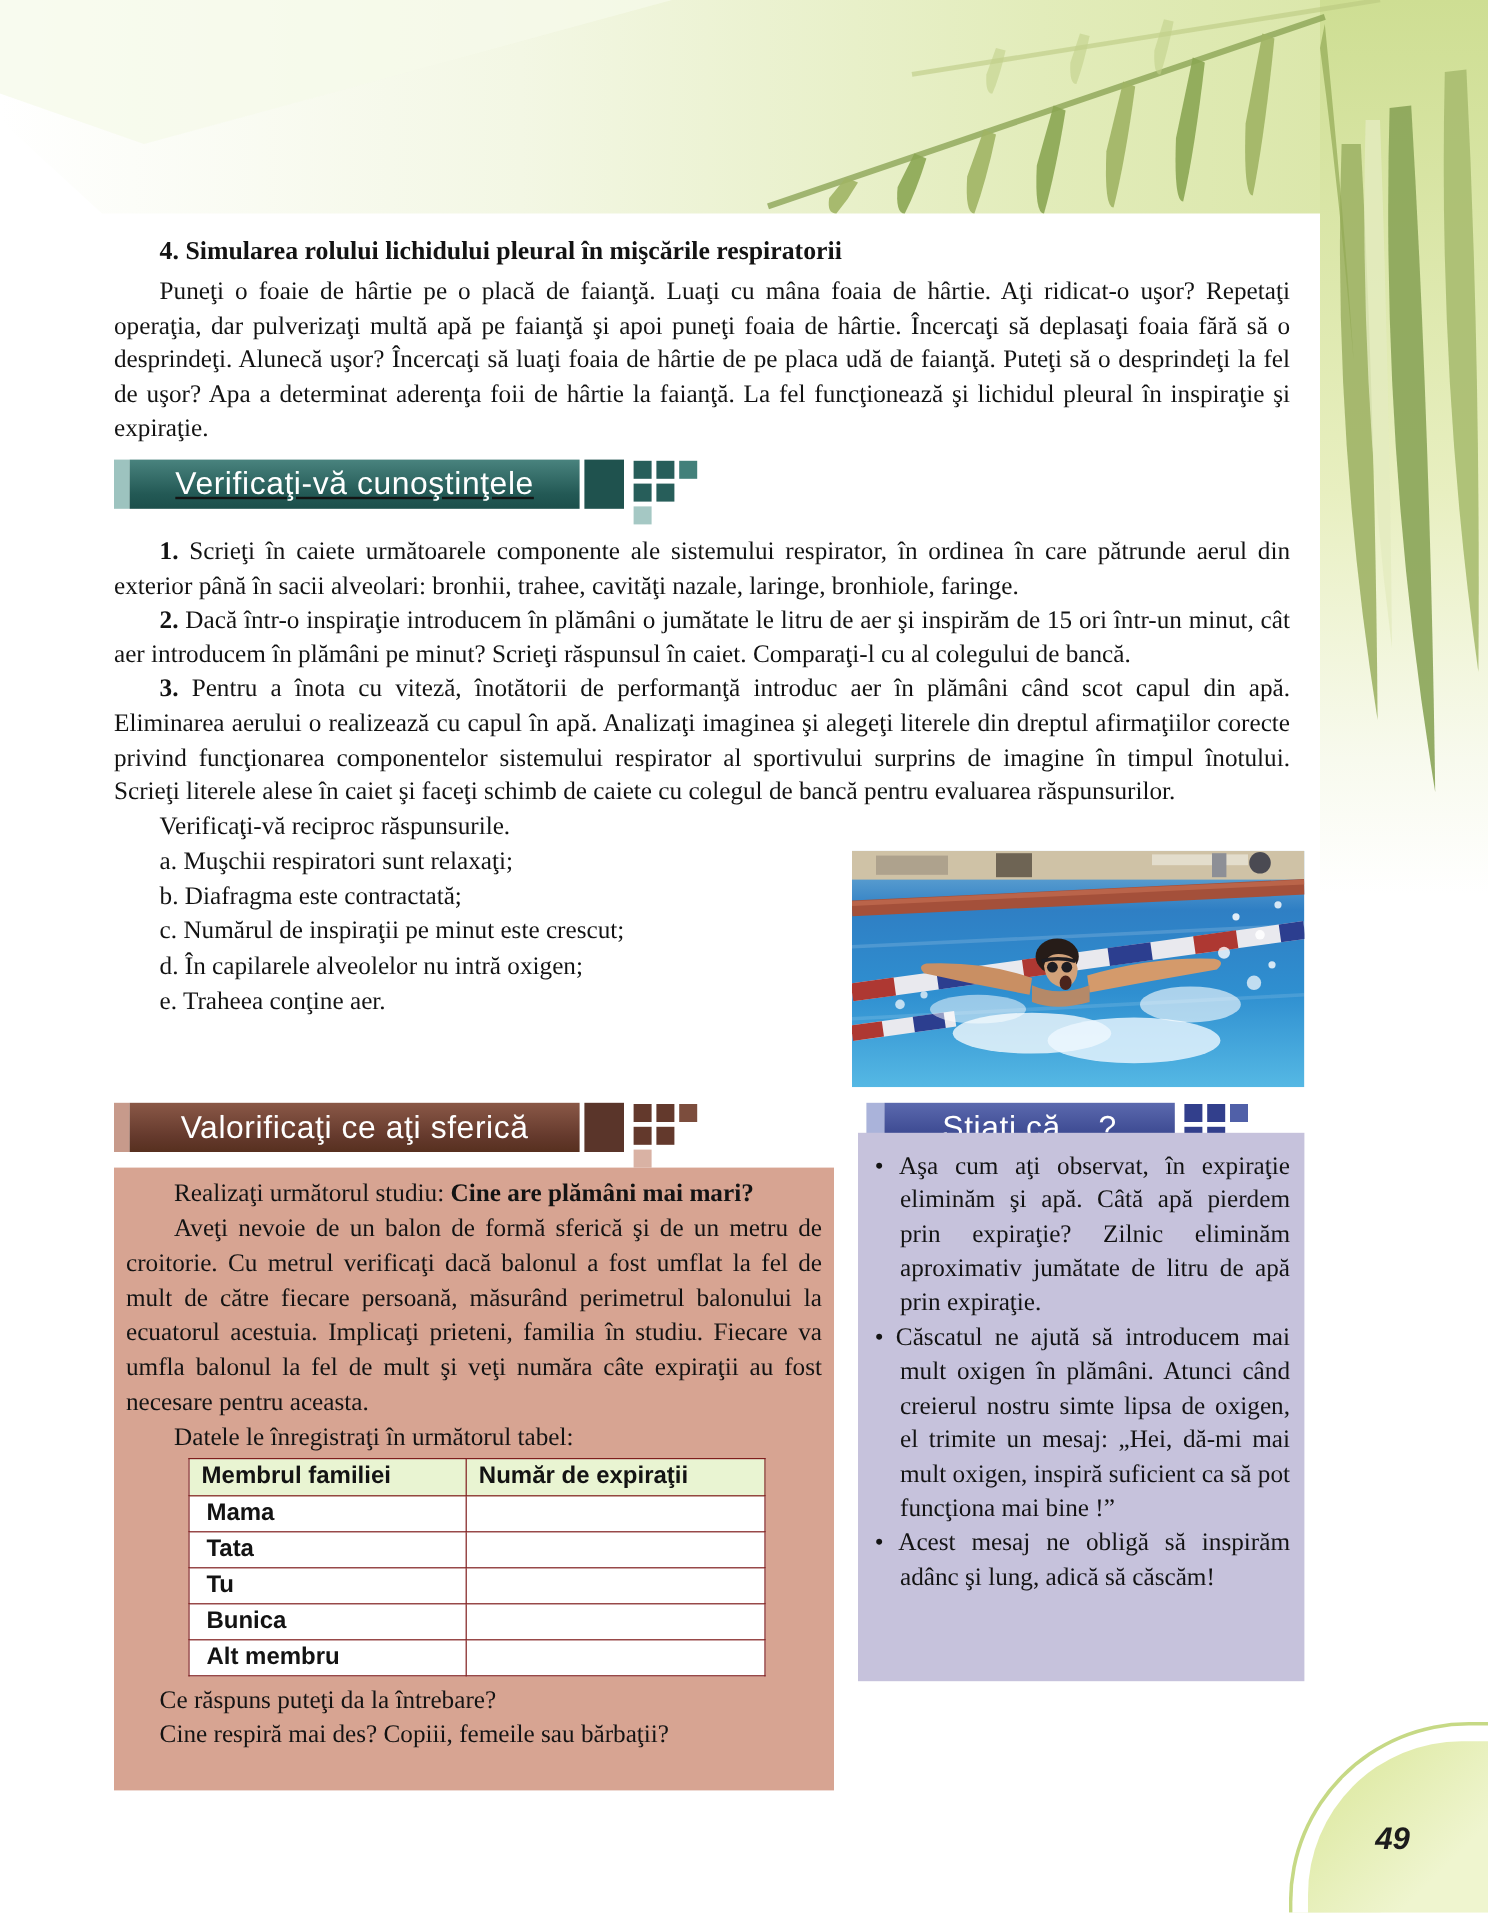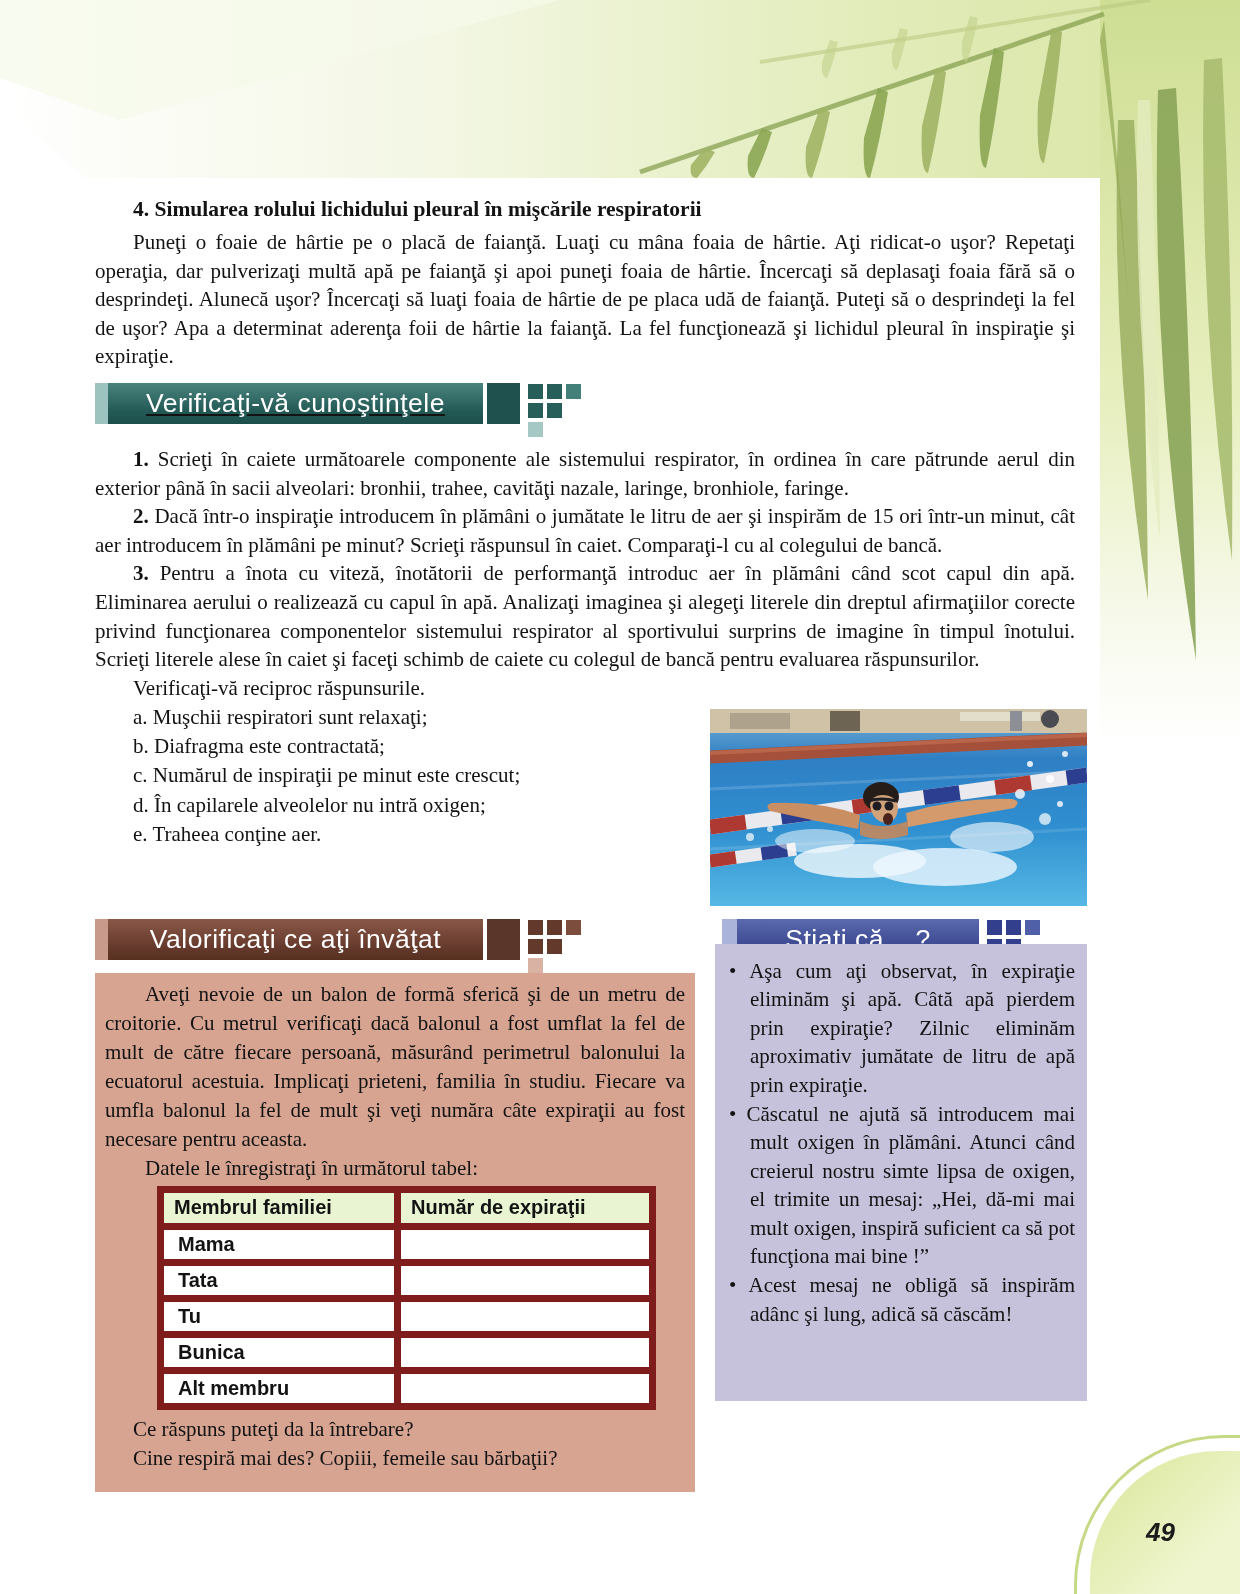--- a/index.html
+++ b/index.html
@@ -41,21 +41,21 @@
   .optlist{width:600px;}
   .optlist p{font-size:21px;line-height:29.2px;}
   
   .photo{position:absolute;left:710px;top:709px;width:377px;height:197px;margin:0;z-index:2;}
   
   .pinkbox{position:absolute;left:95px;top:973px;width:600px;height:519px;background:#d7a492;z-index:2;
     box-sizing:border-box;padding:7px 10px 0 10px;}
   .pinkbox p{margin:0;font-size:21px;line-height:29px;}
   .pinkbox .ind{text-indent:40px;}
   .famtable{border-collapse:collapse;margin:3px 0 5px 52px;background:#ffffff;}
-  .famtable th,.famtable td{border:7px solid #7f1d1d;font-family:"Liberation Sans",sans-serif;}
+  .famtable th,.famtable td{border:1px solid #7f1d1d;font-family:"Liberation Sans",sans-serif;}
   .famtable th{background:#e9f4d2;font-size:20px;font-weight:bold;text-align:left;padding:3px 8px 4px 10px;}
   .famtable td{font-size:20px;font-weight:bold;height:26px;padding:1px 8px 2px 14px;}
   .famtable td.blank{width:226px;}
   .famtable th.c1{width:212px;}
   .q-line{margin-left:28px !important;}
   
   .purplebox{position:absolute;left:715px;top:944px;width:372px;height:457px;background:#c6c2dc;z-index:2;
     box-sizing:border-box;padding:13px 12px 0 14px;}
   .purplebox ul{margin:0;padding:0;list-style:none;}
   .purplebox li{font-size:21px;line-height:28.4px;text-align:justify;padding-left:21px;text-indent:-21px;margin-bottom:1px;}
@@ -186,27 +186,28 @@
     <circle cx="350" cy="95" r="3" fill="#ffffff" opacity="0.8"></circle>
     <circle cx="335" cy="110" r="6" fill="#ffffff" opacity="0.7"></circle>
     <circle cx="60" cy="120" r="3" fill="#ffffff" opacity="0.7"></circle>
     <circle cx="40" cy="128" r="4" fill="#ffffff" opacity="0.7"></circle>
   </svg>
 </figure>
 
 <div class="banner-row brown abs" style="left:95px;top:919px;">
   <span class="b-accent"></span>
   <span class="b-bar">
-      <span class="b-label">Valorificaţi ce aţi învăţat</span>
+      <span class="b-label">Valorificaţi ce aţi sferică</span>
     </span>
   <span class="b-cap"></span>
   <i class="sqmotif"></i>
 </div>
 
 <section class="pinkbox">
+  <p class="just ind"><span>Realizaţi următorul studiu: </span><b>Cine are plămâni mai mari?</b></p>
   <p class="just ind">Aveţi nevoie de un balon de formă sferică şi de un metru de croitorie. Cu metrul verificaţi dacă balonul a fost umflat la fel de mult de către fiecare persoană, măsurând perimetrul balonului la ecuatorul acestuia. Implicaţi prieteni, familia în studiu. Fiecare va umfla balonul la fel de mult şi veţi număra câte expiraţii au fost necesare pentru aceasta.</p>
   <p class="ind">Datele le înregistraţi în următorul tabel:</p>
   <table class="famtable">
     <thead>
       <tr>
         <th class="c1">Membrul familiei</th>
         <th>Număr de expiraţii</th>
       </tr>
     </thead>
     <tbody>

